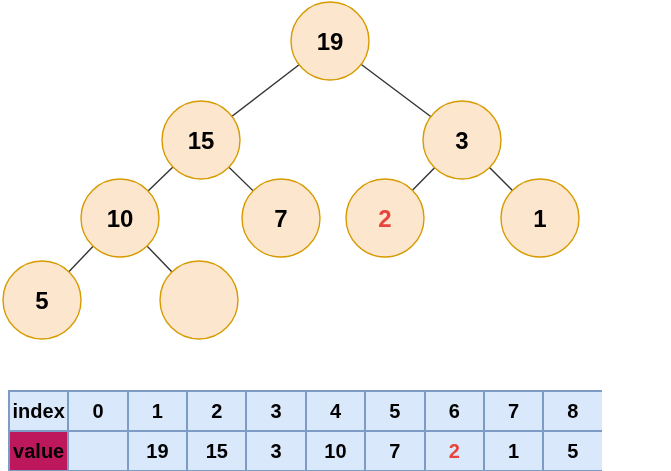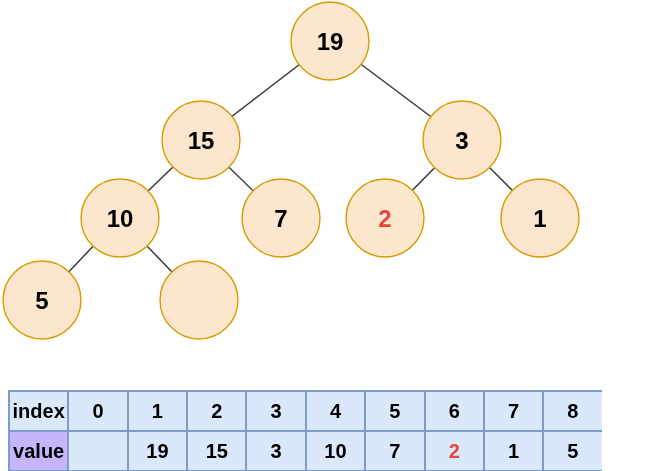--- a/index.html
+++ b/index.html
@@ -103,21 +103,21 @@
           <td style="background: rgb(218, 232, 252); border: 2px solid rgb(124, 156, 198); color: rgb(0, 0, 0);">2</td>
           <td style="background: rgb(218, 232, 252); border: 2px solid rgb(124, 156, 198); color: rgb(0, 0, 0);">3</td>
           <td style="background: rgb(218, 232, 252); border: 2px solid rgb(124, 156, 198); color: rgb(0, 0, 0);">4</td>
           <td style="background: rgb(218, 232, 252); border: 2px solid rgb(124, 156, 198); color: rgb(0, 0, 0);">5</td>
           <td style="background: rgb(218, 232, 252); border: 2px solid rgb(124, 156, 198); color: rgb(0, 0, 0);">6</td>
           <td style="background: rgb(218, 232, 252); border: 2px solid rgb(124, 156, 198); color: rgb(0, 0, 0);">7</td>
           <td style="background: rgb(218, 232, 252); border: 2px solid rgb(124, 156, 198); color: rgb(0, 0, 0);">8</td>
           <td style="background: rgb(218, 232, 252); border: 2px solid rgb(124, 156, 198); color: rgb(0, 0, 0);">9</td>
         </tr>
         <tr>
-          <td style="background: #c4b5fd; border: 2px solid rgb(124, 156, 198); color: rgb(0, 0, 0);">value</td>
+          <td style="background: #be185d; border: 2px solid rgb(124, 156, 198); color: rgb(0, 0, 0);">value</td>
           <td style="background: rgb(218, 232, 252); border: 2px solid rgb(124, 156, 198); color: rgb(0, 0, 0);"></td>
           <td style="background: rgb(218, 232, 252); border: 2px solid rgb(124, 156, 198); color: rgb(0, 0, 0);">19</td>
           <td style="background: rgb(218, 232, 252); border: 2px solid rgb(124, 156, 198); color: rgb(0, 0, 0);">15</td>
           <td style="background: rgb(218, 232, 252); border: 2px solid rgb(124, 156, 198); color: rgb(0, 0, 0);">3</td>
           <td style="background: rgb(218, 232, 252); border: 2px solid rgb(124, 156, 198); color: rgb(0, 0, 0);">10</td>
           <td style="background: rgb(218, 232, 252); border: 2px solid rgb(124, 156, 198); color: rgb(0, 0, 0);">7</td>
           <td style="background: rgb(218, 232, 252); border: 2px solid rgb(124, 156, 198); color: rgb(232, 69, 60);">2</td>
           <td style="background: rgb(218, 232, 252); border: 2px solid rgb(124, 156, 198); color: rgb(0, 0, 0);">1</td>
           <td style="background: rgb(218, 232, 252); border: 2px solid rgb(124, 156, 198); color: rgb(0, 0, 0);">5</td>
           <td style="background: rgb(218, 232, 252); border: 2px solid rgb(124, 156, 198); color: rgb(0, 0, 0);"></td>

